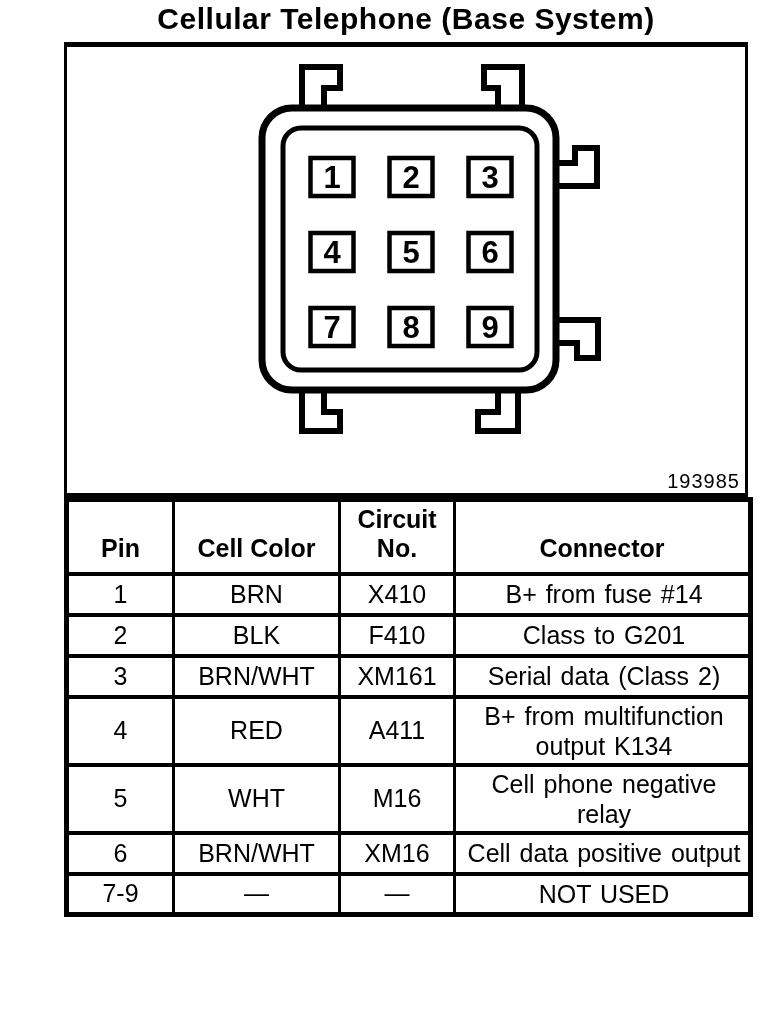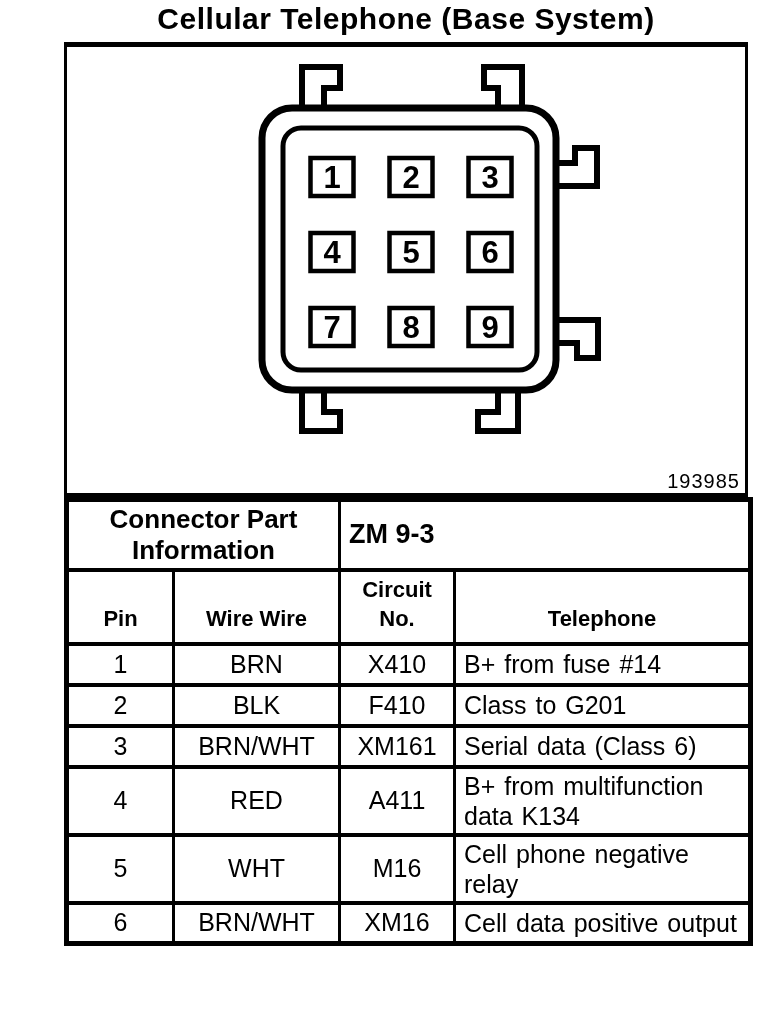--- a/index.html
+++ b/index.html
@@ -34,28 +34,28 @@
     text-align:center;vertical-align:middle;font-weight:700;
     font-size:26px;line-height:31px;padding:0 22px;
   }
   .cell-id{
     text-align:left;vertical-align:middle;font-weight:700;
     font-size:27px;padding-left:8px;
   }
   .row-head{height:74px;}
   .tbl th{
     vertical-align:bottom;text-align:center;font-weight:700;
-    font-size:22px;line-height:29px;padding:0 2px 9px 2px;
+    font-size:25px;line-height:29px;padding:0 2px 9px 2px;
   }
   .data-row{height:41px;}
   .tbl td.c{
     text-align:center;vertical-align:middle;font-size:25px;padding:2px 2px;
   }
   .tbl td.f{
-    text-align:left;vertical-align:middle;font-size:25px;line-height:30px;
+    text-align:center;vertical-align:middle;font-size:25px;line-height:30px;
     padding:2px 4px 2px 8px;word-spacing:2px;
   }
 </style>
 </head>
 <body>
 
 <div class="page">
 
   <div class="title">Cellular Telephone (Base System)</div>
 
@@ -114,62 +114,64 @@
   </div>
 
   <table class="tbl">
     <colgroup>
       <col style="width:107px">
       <col style="width:166px">
       <col style="width:115px">
       <col style="width:296px">
     </colgroup>
     <tbody id="tbl-body">
-      <tr class="row-info">
-        <td colspan="2" class="cell-info">Connector Part Information</td>
-        <td colspan="2" class="cell-id">ZM 9-3</td>
-      </tr>
       <tr class="row-head">
         <th>Pin</th>
-        <th>Wire Wire</th>
+        <th>Cell Color</th>
         <th>Circuit No.</th>
-        <th>Telephone</th>
+        <th>Connector</th>
       </tr>
     <tr class="data-row">
           <td class="c">1</td>
           <td class="c">BRN</td>
           <td class="c">X410</td>
           <td class="f">B+ from fuse #14</td>
         </tr>
         <tr class="data-row">
           <td class="c">2</td>
           <td class="c">BLK</td>
           <td class="c">F410</td>
           <td class="f">Class to G201</td>
         </tr>
         <tr class="data-row">
           <td class="c">3</td>
           <td class="c">BRN/WHT</td>
           <td class="c">XM161</td>
-          <td class="f">Serial data (Class 6)</td>
+          <td class="f">Serial data (Class 2)</td>
         </tr>
         <tr class="data-row">
           <td class="c">4</td>
           <td class="c">RED</td>
           <td class="c">A411</td>
-          <td class="f">B+ from multifunction data K134</td>
+          <td class="f">B+ from multifunction output K134</td>
         </tr>
         <tr class="data-row">
           <td class="c">5</td>
           <td class="c">WHT</td>
           <td class="c">M16</td>
           <td class="f">Cell phone negative relay</td>
         </tr>
         <tr class="data-row">
           <td class="c">6</td>
           <td class="c">BRN/WHT</td>
           <td class="c">XM16</td>
           <td class="f">Cell data positive output</td>
         </tr>
+        <tr class="data-row">
+          <td class="c">7-9</td>
+          <td class="c">—</td>
+          <td class="c">—</td>
+          <td class="f">NOT USED</td>
+        </tr>
       </tbody>
   </table>
 
 </div>
 
 </body></html>

